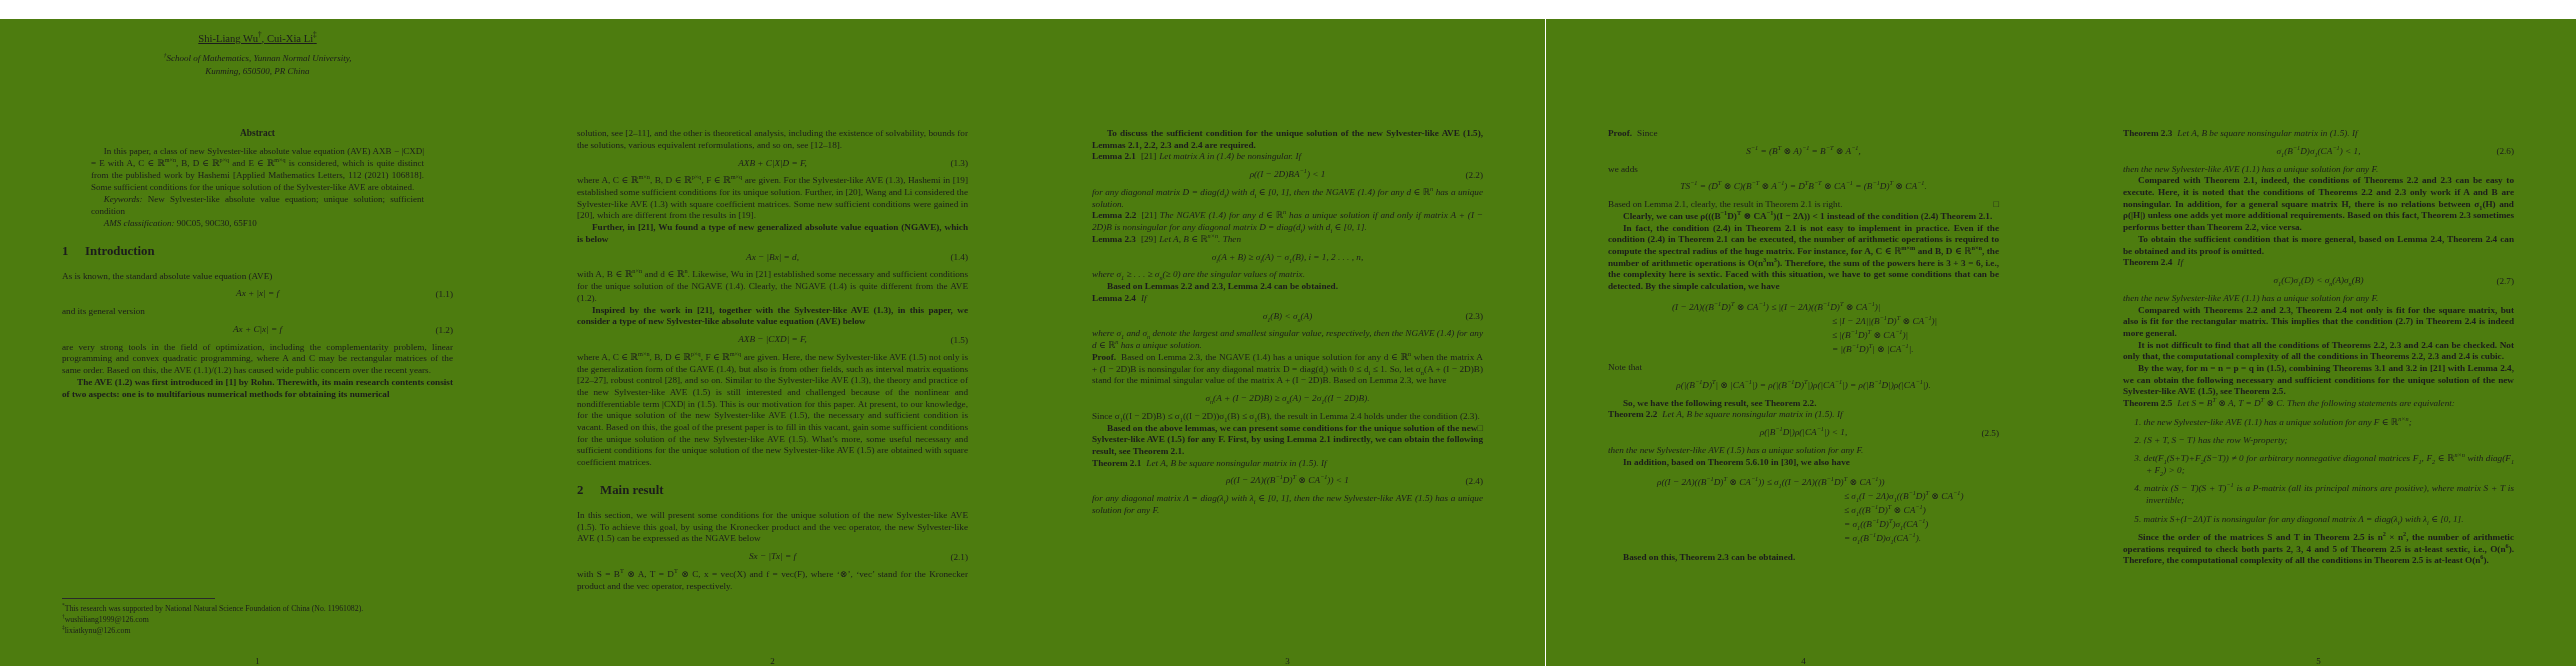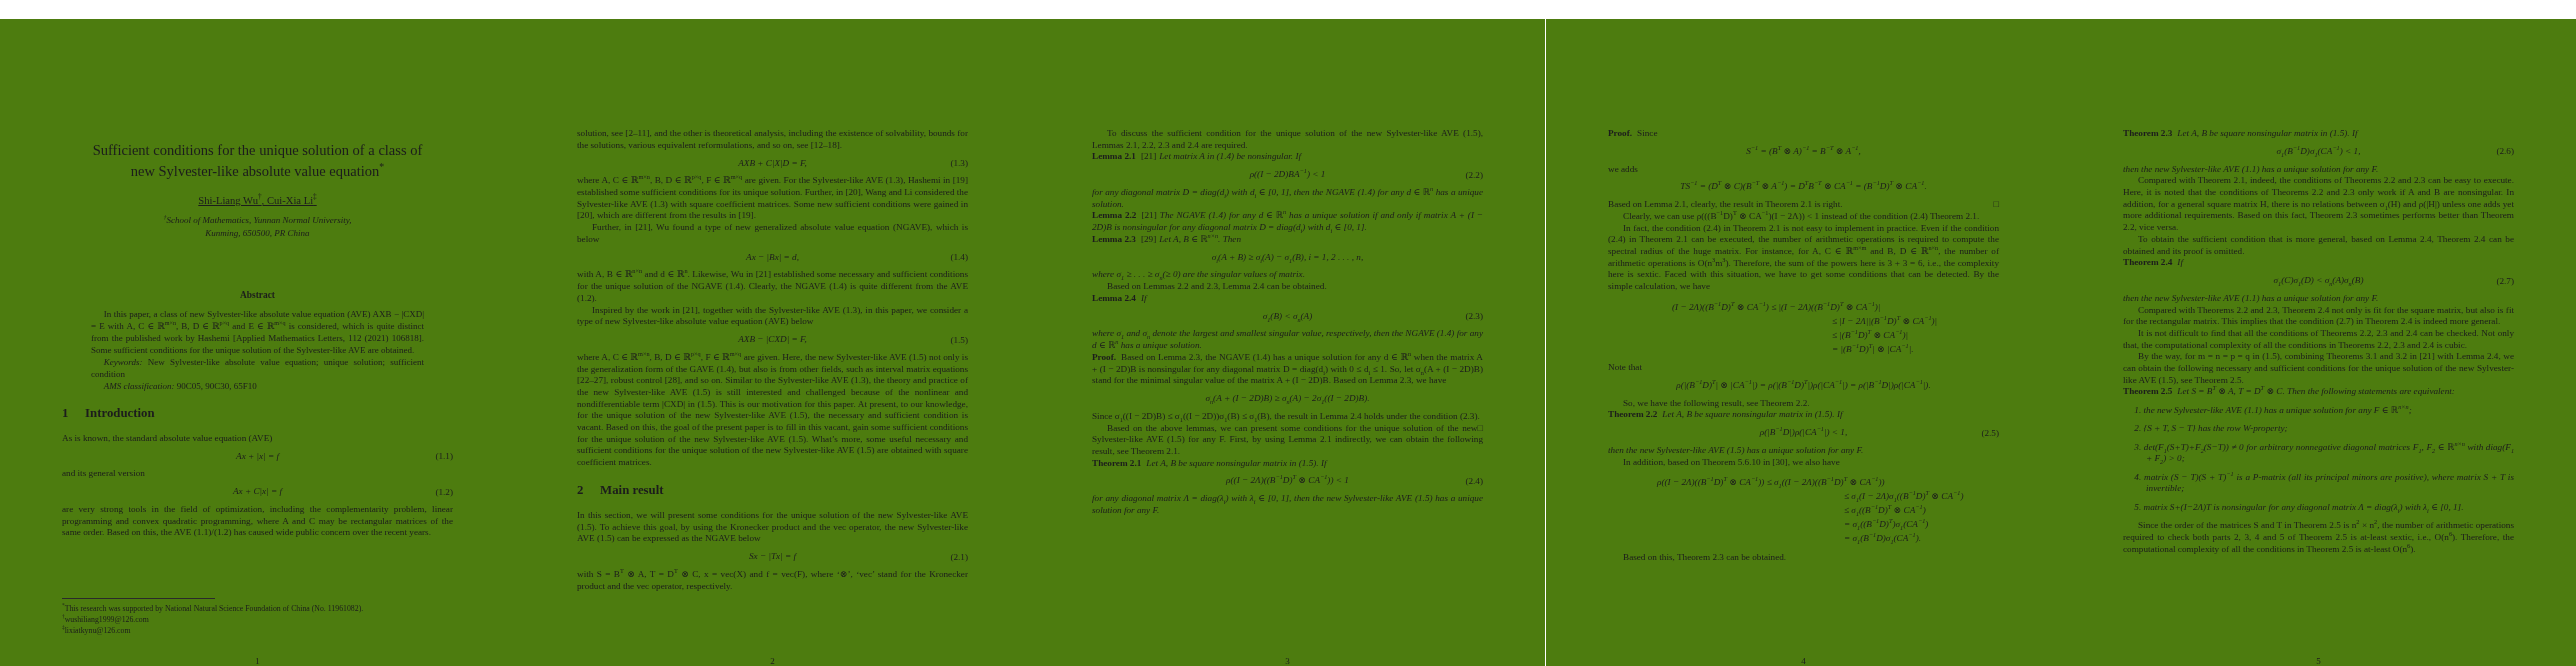--- a/index.html
+++ b/index.html
@@ -3,21 +3,21 @@
 <meta charset="utf-8">
 <style>
   html,body { margin:0; padding:0; background:#ffffff; }
   body { font-family:"Liberation Serif","DejaVu Serif","DejaVu Sans",serif; color:#1c1c1c; }
   #canvas { position:relative; width:2576px; height:667px; background:#ffffff; overflow:hidden; }
   .page { position:absolute; top:0; width:515px; height:667px; background:#4d7c0f; overflow:hidden;margin-top:19px; }
   #pg1{left:0;} #pg2{left:515px;} #pg3{left:1030px;} #pg4{left:1546px;} #pg5{left:2061px;}
   .content { margin:0 62px; position:relative; }
   .pad { padding-top:109px; }
   p.body { font-size:9.2px; line-height:11.7px; text-align:justify; margin:0; }
-  .ind { text-indent:15px; }
+  .ind { text-indent:15px;font-weight:bold; }
   .it { font-style:italic; }
   .thm { margin:7.2px 0; }
   .thm .head { font-weight:bold; padding-right:5px; }
   .thm .ref { padding-right:3px; }
   .eq { position:relative; margin:6.1px 0; text-align:center; font-size:9.2px; line-height:11.7px; }
   .eq .math { font-style:italic; }
   .eq .eqno { position:absolute; right:0; top:0.6px; font-style:normal; }
   .sec-heading { margin:14.5px 0 11px; font-size:12.8px; font-weight:bold; line-height:15.6px; }
   .sec-heading .secno { margin-right:16.7px; }
   .qed { float:right; }
@@ -45,24 +45,20 @@
 </style>
 </head>
 <body>
 
 <div id="canvas">
 
   <div class="watermark">arXiv:2101.12575v1  [math.FA]  28 Jan 2021</div>
 
   <div class="page" id="pg1">
     <div class="content">
-      <div class="title">
-        <div>Sufficient conditions for the unique solution of a class of</div>
-        <div>new Sylvester-like absolute value equation<sup>*</sup></div>
-      </div>
       <div class="authors">Shi-Liang Wu<sup>†</sup>, Cui-Xia Li<sup>‡</sup></div>
       <div class="affil">
         <div><sup>†</sup>School of Mathematics, Yunnan Normal University,</div>
         <div>Kunming, 650500, PR China</div>
       </div>
       <div class="abs-head">Abstract</div>
       <div class="abs-block">
         <p class="abs-ind">In this paper, a class of new Sylvester-like absolute value equation (AVE) AXB − |CXD| = E with A, C ∈ ℝ<sup>m×n</sup>, B, D ∈ ℝ<sup>p×q</sup> and E ∈ ℝ<sup>m×q</sup> is considered, which is quite distinct from the published work by Hashemi [Applied Mathematics Letters, 112 (2021) 106818]. Some sufficient conditions for the unique solution of the Sylvester-like AVE are obtained.</p>
         <p class="abs-ind"><span class="it">Keywords:</span> <span>New Sylvester-like absolute value equation; unique solution; sufficient condition</span></p>
         <p class="abs-ind"><span class="it">AMS classification:</span> <span>90C05, 90C30, 65F10</span></p>
@@ -74,20 +70,21 @@
       <div class="eq">
         <span class="math">Ax + |x| = f</span>
         <span class="eqno">(1.1)</span>
       </div>
       <p class="body">and its general version</p>
       <div class="eq">
         <span class="math">Ax + C|x| = f</span>
         <span class="eqno">(1.2)</span>
       </div>
       <p class="body">are very strong tools in the field of optimization, including the complementarity problem, linear programming and convex quadratic programming, where A and C may be rectangular matrices of the same order. Based on this, the AVE (1.1)/(1.2) has caused wide public concern over the recent years.</p>
+      <p class="body ind">The AVE (1.2) was first introduced in [1] by Rohn. Therewith, its main research contents consist of two aspects: one is to multifarious numerical methods for obtaining its numerical</p>
     </div>
     <div class="footnotes">
       <div class="fnrule"></div>
       <div><sup>*</sup>This research was supported by National Natural Science Foundation of China (No. 11961082).</div>
       <div><sup>†</sup>wushiliang1999@126.com</div>
       <div><sup>‡</sup>lixiatkynu@126.com</div>
     </div>
     <div class="pageno">1</div>
   </div>
 

